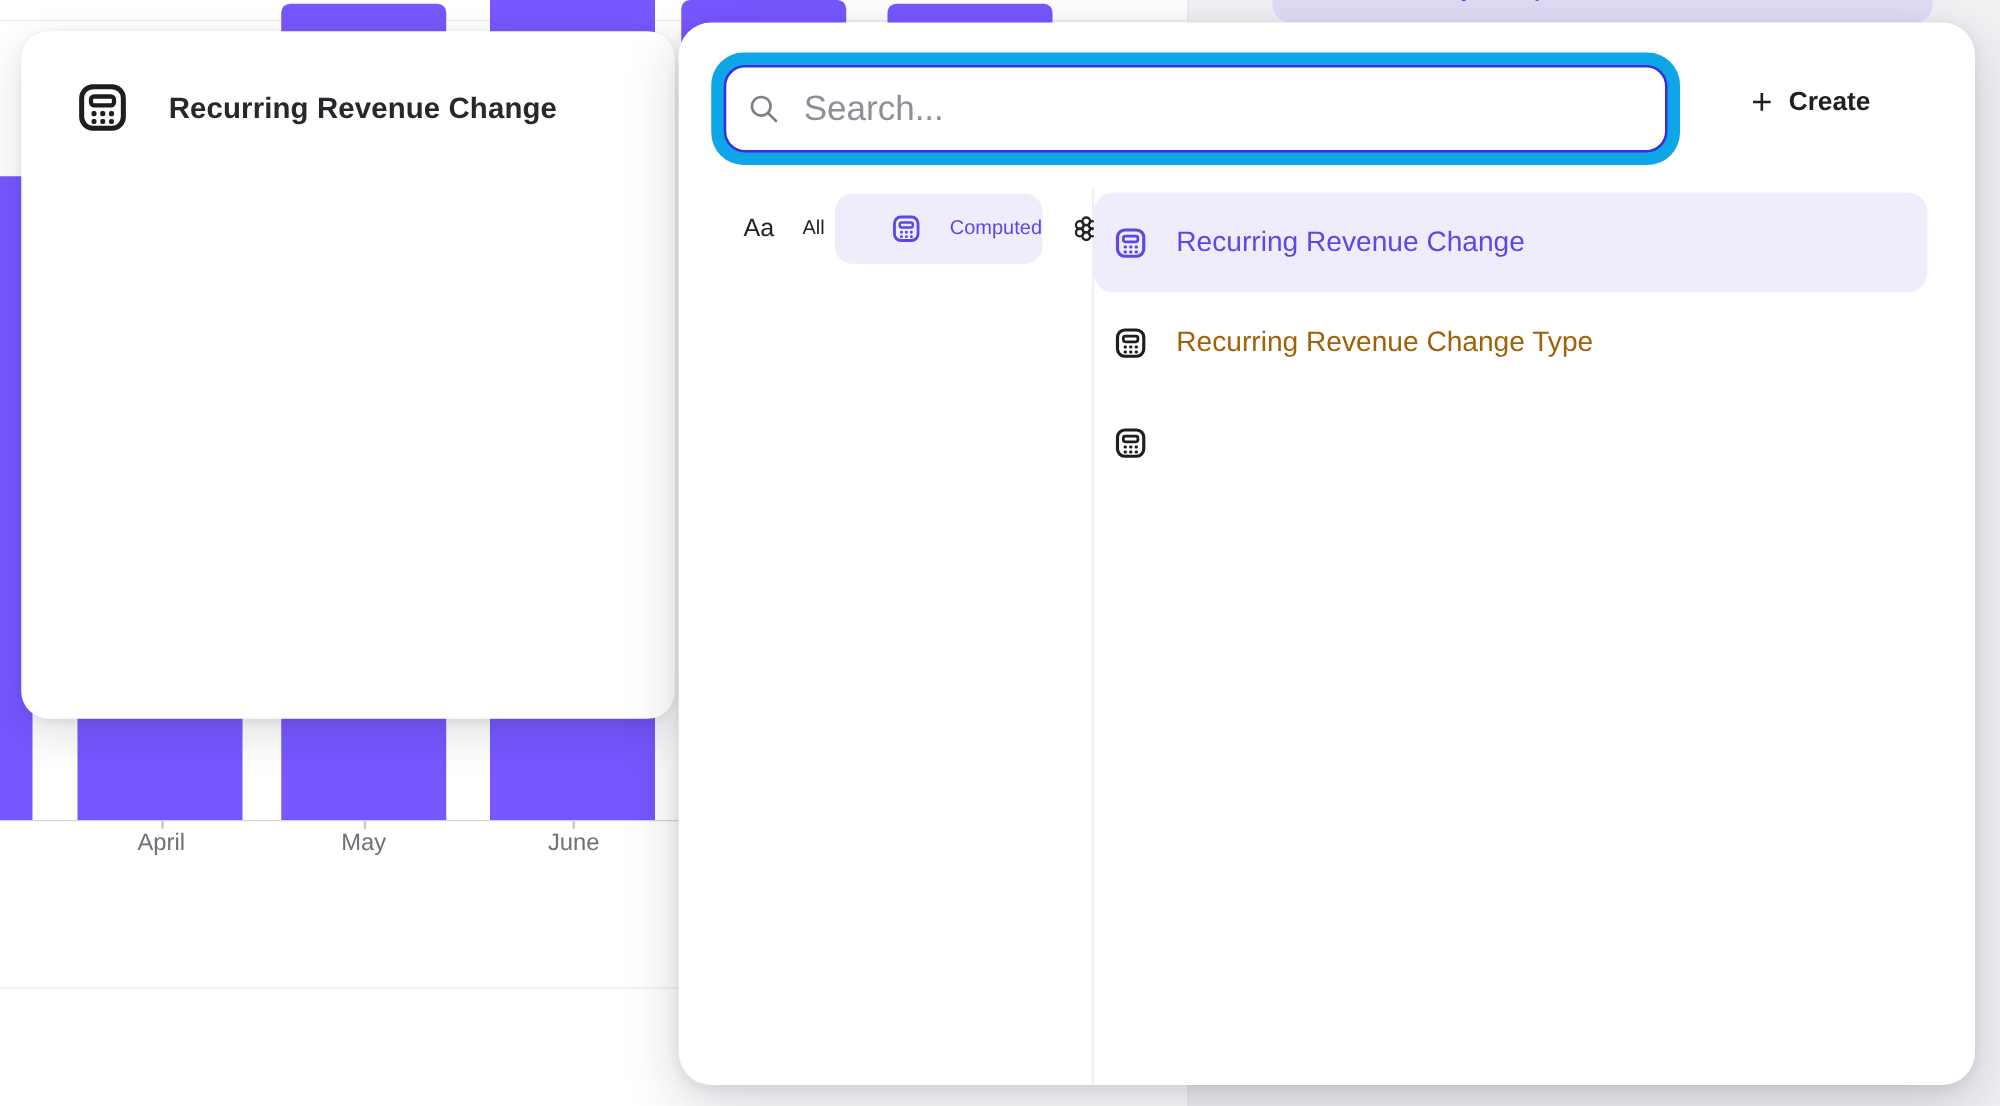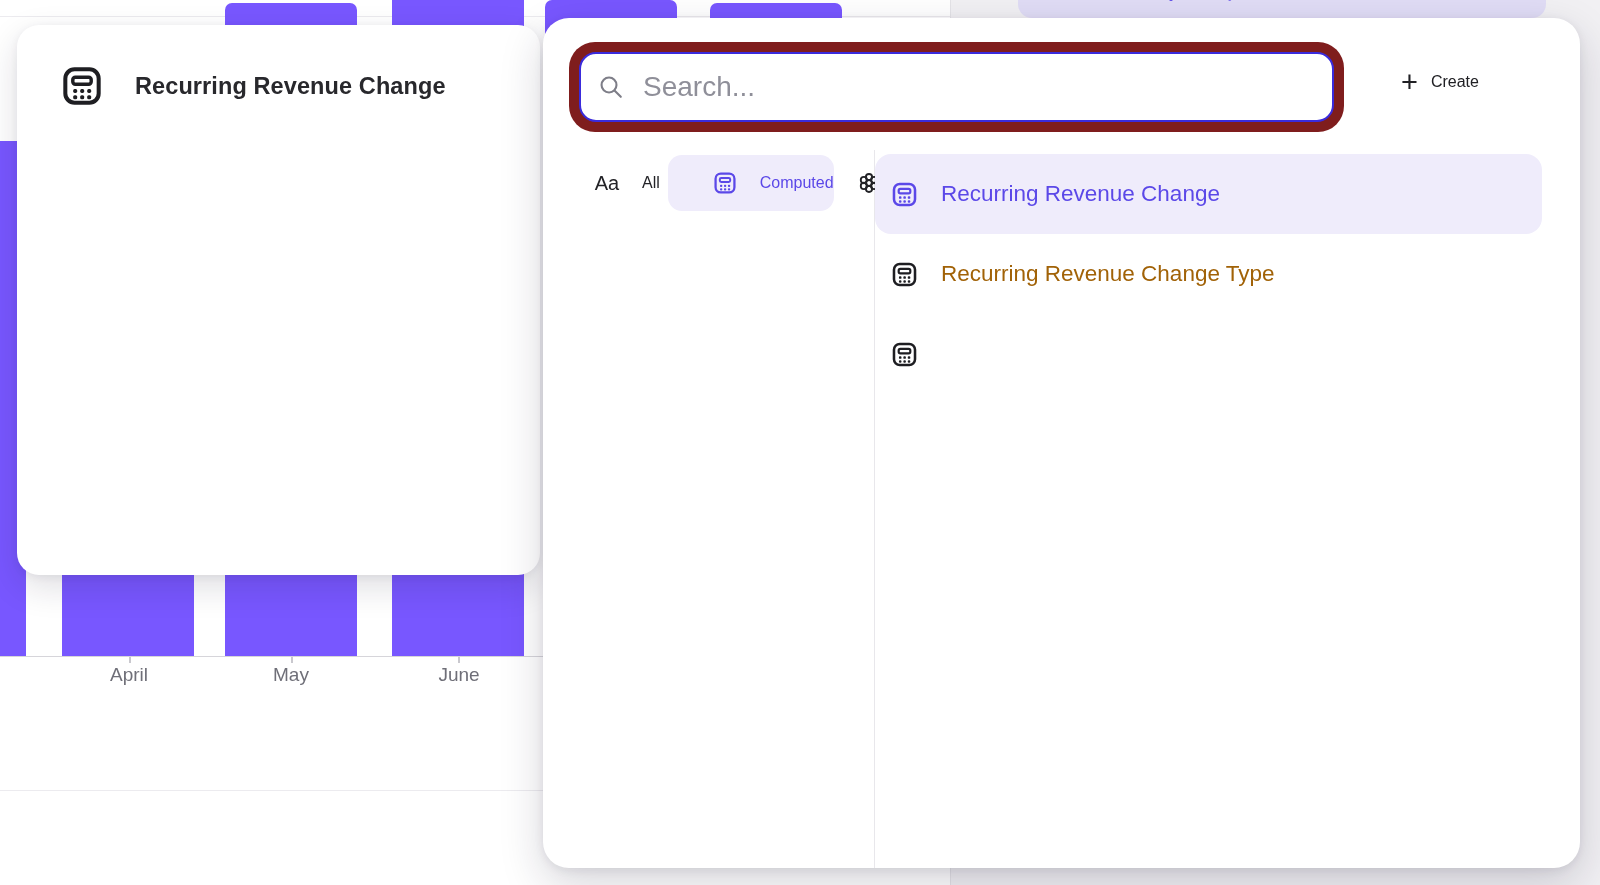--- a/index.html
+++ b/index.html
@@ -39,31 +39,31 @@
     box-shadow:0 12px 34px rgba(25,22,50,.14),0 2px 8px rgba(25,22,50,.06);z-index:6;}
   .card-header{position:absolute;left:42px;top:38px;display:flex;align-items:center;gap:30px;}
   .card-header .icn{width:46px;height:46px;color:#1E1E22;flex:none;}
   .card-title{font-size:23.5px;font-weight:700;color:#28282C;letter-spacing:.1px;}
   .card-desc{position:absolute;left:43px;top:146px;width:442px;font-size:20px;line-height:39px;color:#686870;}
   .card-desc a{color:#2231E8;text-decoration:underline;text-underline-offset:4px;cursor:pointer;}
 
   
   .popover{left:543px;top:18px;width:1037px;height:850px;background:#fff;border-radius:26px;
     box-shadow:0 16px 44px rgba(25,22,50,.18),0 2px 10px rgba(25,22,50,.08);z-index:8;overflow:hidden;}
-  .search-ring{position:absolute;left:26px;top:24px;width:775px;height:90px;border-radius:26px;background:#7f1d1d;}
+  .search-ring{position:absolute;left:26px;top:24px;width:775px;height:90px;border-radius:26px;background:#0ea5e9;}
   .search-box{position:absolute;left:10px;top:10px;right:10px;bottom:10px;border-radius:17px;background:#fff;
     border:2px solid #3A2BDC;display:flex;align-items:center;padding:0 16px;gap:16px;box-sizing:border-box;}
   .search-box .icn{width:28px;height:28px;color:#7E7E88;flex:none;}
   .search-box input{border:none;outline:none;font-size:28px;color:#33333A;flex:1;min-width:0;
     font-family:inherit;background:transparent;}
   .search-box input::placeholder{color:#8F8F99;}
   .create-btn{position:absolute;left:850px;top:42px;height:44px;display:flex;align-items:center;gap:13px;
     background:none;border:none;cursor:pointer;font-family:inherit;color:#202024;padding:0 8px;}
   .create-btn .plus{font-size:29px;font-weight:300;line-height:1;color:#202024;}
-  .create-btn .lbl{font-size:16px;font-weight:400;}
+  .create-btn .lbl{font-size:21px;font-weight:700;}
   .picker-divider{position:absolute;left:331px;top:132px;bottom:0;width:1px;background:#E8E7EB;}
 
   .categories{position:absolute;left:37px;top:137px;width:278px;display:flex;flex-direction:row;gap:8px;}
   .cat-row{height:56px;display:flex;align-items:center;padding-left:14px;gap:22px;border-radius:14px;
     cursor:pointer;box-sizing:border-box;}
   .cat-row.selected{background:#EFECFB;padding-left:44px;}
   .cat-row .icn{width:26px;height:26px;color:#232327;flex:none;}
   .cat-row .aa{font-size:20px;font-weight:500;color:#232327;width:26px;text-align:center;flex:none;}
   .cat-row .lbl{font-size:16px;color:#232327;}
   .cat-row.selected .icn,.cat-row.selected .lbl{color:#5B48E8;}

